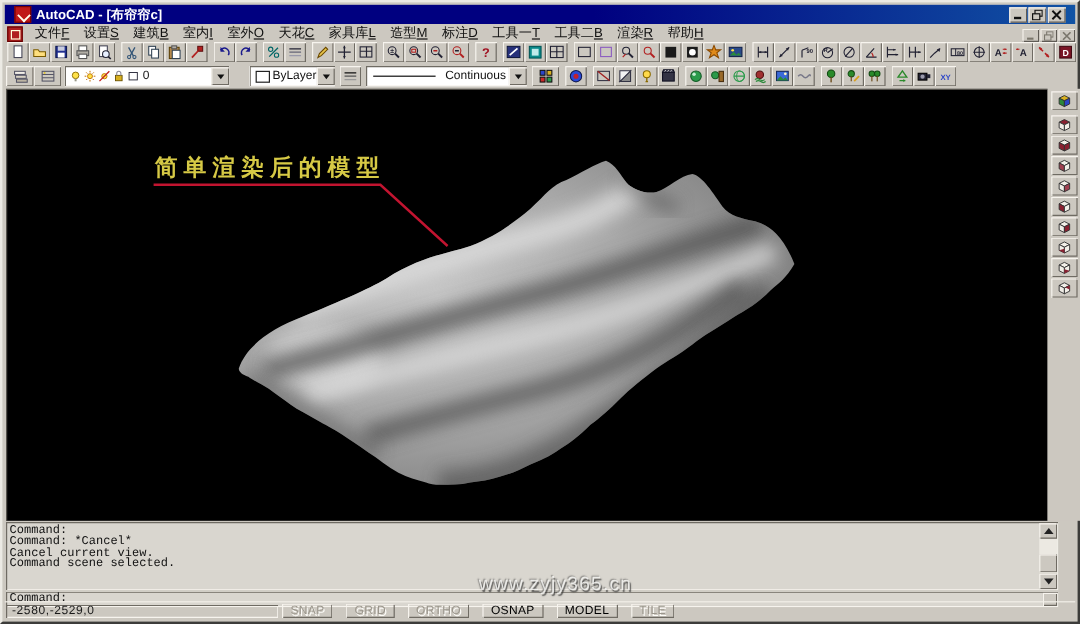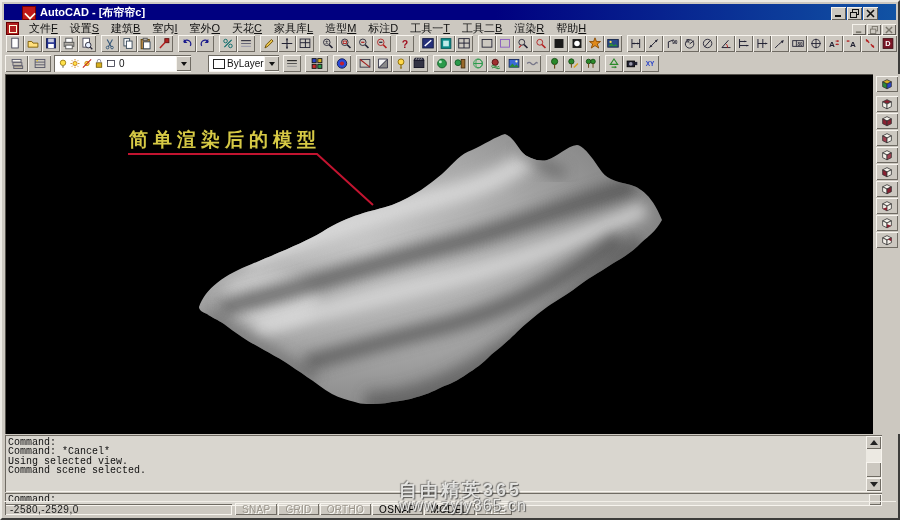--- a/index.html
+++ b/index.html
@@ -5,21 +5,21 @@
   html,body{margin:0;padding:0}
   body{width:900px;height:520px;position:relative;overflow:hidden;
        background:#ccc8c0;font-family:"Liberation Sans","DejaVu Sans",sans-serif;
        -webkit-user-select:none;user-select:none}
   .app{position:absolute;inset:0;background:#ccc8c0;
        border:2px solid;border-color:#eceae4 #3c3c3a #3c3c3a #eceae4}
 
   
   .titlebar{position:absolute;left:2px;top:2px;right:2px;height:16px;
             background:linear-gradient(90deg,#000080 0%,#000080 55%,#1153a4 100%);
-            display:flex;align-items:flex-end;padding:0 18px;gap:4px}
+            display:flex;align-items:center;padding:0 8px;gap:4px}
   .acad-ico{width:12px;height:12px;background:#c01818;border:1px solid #700;
             position:relative;flex:0 0 auto}
   .acad-ico::after{content:"";position:absolute;left:2px;top:2px;width:8px;height:8px;
             border-left:2px solid #ffe;border-bottom:2px solid #ffe;transform:rotate(-45deg) scale(.8)}
   .title-text{color:#fff;font-weight:bold;font-size:11px;white-space:nowrap}
   .win-btns{margin-left:auto;display:flex;gap:1px}
   .wbtn{width:15px;height:13px;background:#ccc8c0;display:flex;align-items:center;justify-content:center;
         box-shadow:inset 1px 1px 0 #f4f1ea, inset -1px -1px 0 #5f5b55;position:relative}
   .wbtn svg{display:block}
   .menubar .wbtn{width:14px;height:11px}
@@ -90,21 +90,21 @@
              display:flex;align-items:center;padding-left:3px;box-sizing:border-box}
   .grip{position:absolute;right:1px;top:1px;bottom:1px;width:12px;background:#ccc8c0;
         box-shadow:inset 1px 1px 0 #f7f4ee, inset -1px -1px 0 #6f6b63}
 
   
   .statusbar{position:absolute;left:2px;right:2px;bottom:2px;height:14px;display:flex;align-items:center;
              font-size:10px;font-weight:normal;border-top:1px solid #f2efe8}
   .coords{width:222px;height:11px;margin-left:1px;box-shadow:inset 1px 1px 0 #6f6b63, inset -1px -1px 0 #f7f4ee;
           display:flex;align-items:center;padding-left:5px;color:#1a1a1a;letter-spacing:.5px}
   .toggles{display:flex;margin-left:3px}
-  .toggle{height:12px;padding:0 7px;margin-right:1px;display:flex;align-items:center;
+  .toggle{height:12px;padding:0 7px;margin-right:11px;display:flex;align-items:center;
           box-shadow:inset 1px 1px 0 #f7f4ee, inset -1px -1px 0 #6f6b63;letter-spacing:.3px}
   .toggle.off{color:#9b968c;text-shadow:1px 1px 0 #fdfcf8}
   .toggle.on{color:#000}
 
   
   .wm{position:absolute;left:397px;top:479px;z-index:60;pointer-events:none;
       color:rgba(242,242,240,.88);
       text-shadow:1px 1px 1px rgba(45,45,45,.75), -1px -1px 1px rgba(45,45,45,.45)}
   .wm1{font-size:18px;font-weight:bold;letter-spacing:3px;line-height:18px}
   .wm2{font-family:Liberation Sans, sans-serif;font-size:16px;letter-spacing:1px;line-height:14px}
@@ -553,20 +553,25 @@
       <span class="val">ByLayer</span>
       <span class="dd"></span>
     </div>
     <button class="tbtn" id="btn-linetype" style="margin-left:4px">
         <svg viewBox="0 0 16 16" width="14" height="13">
           <line x1="2" y1="4.5" x2="14" y2="4.5" stroke="#111" stroke-width="1.3"></line>
           <line x1="2" y1="8" x2="14" y2="8" stroke="#555" stroke-width="1.3"></line>
           <line x1="2" y1="11.5" x2="14" y2="11.5" stroke="#999" stroke-width="1.3"></line>
         </svg>
       </button>
+    <div class="combo" id="ltype-combo">
+      <span class="ltline"></span>
+      <span class="val">Continuous</span>
+      <span class="dd"></span>
+    </div>
     <button class="tbtn wide" id="btn-objprops" style="margin-left:4px">
         <svg viewBox="0 0 16 16" width="14" height="13">
           <rect x="2" y="2" width="5" height="5" fill="#2a44c8" stroke="#111" stroke-width="1.1"></rect>
           <rect x="9" y="2" width="5" height="5" fill="#d8b020" stroke="#111" stroke-width="1.1"></rect>
           <rect x="2" y="9" width="5" height="5" fill="#c82a2a" stroke="#111" stroke-width="1.1"></rect>
           <rect x="9" y="9" width="5" height="5" fill="#2a9a4a" stroke="#111" stroke-width="1.1"></rect>
         </svg>
       </button>
     <span class="sep"></span>
     <span id="render-icons" style="display:flex;align-items:center">
@@ -799,21 +804,21 @@
           <path d="M13 5.5 L8 8 L8 13.5 L13 11 Z" fill="#f2efe8" stroke="#333" stroke-width="0.9"></path>
           <path d="M13 5.5 L13 9.5 L9 7.5 Z" fill="#8a2030"></path>
         </svg>
       </button>
     </div>
 
   <div class="cmd-hist">
     <div id="cmd-lines">
         <div class="cmd-line">Command:</div>
         <div class="cmd-line">Command: *Cancel*</div>
-        <div class="cmd-line">Using selected view.</div>
+        <div class="cmd-line">Cancel current view.</div>
         <div class="cmd-line">Command scene selected.</div>
       </div>
     <div class="vscroll">
       <span class="sbtn up"></span>
       <span class="sthumb"></span>
       <span class="sbtn down"></span>
     </div>
   </div>
   <div class="cmd-input">
     <span>Command:</span>
@@ -826,17 +831,16 @@
         <span class="toggle off">SNAP</span>
         <span class="toggle off">GRID</span>
         <span class="toggle off">ORTHO</span>
         <span class="toggle on">OSNAP</span>
         <span class="toggle on">MODEL</span>
         <span class="toggle off">TILE</span>
       </span>
   </div>
 
   <div class="wm">
-    <div class="wm1">自由精英365</div>
     <div class="wm2">www.zyjy365.cn</div>
   </div>
 
 </div>
 
 </body></html>

